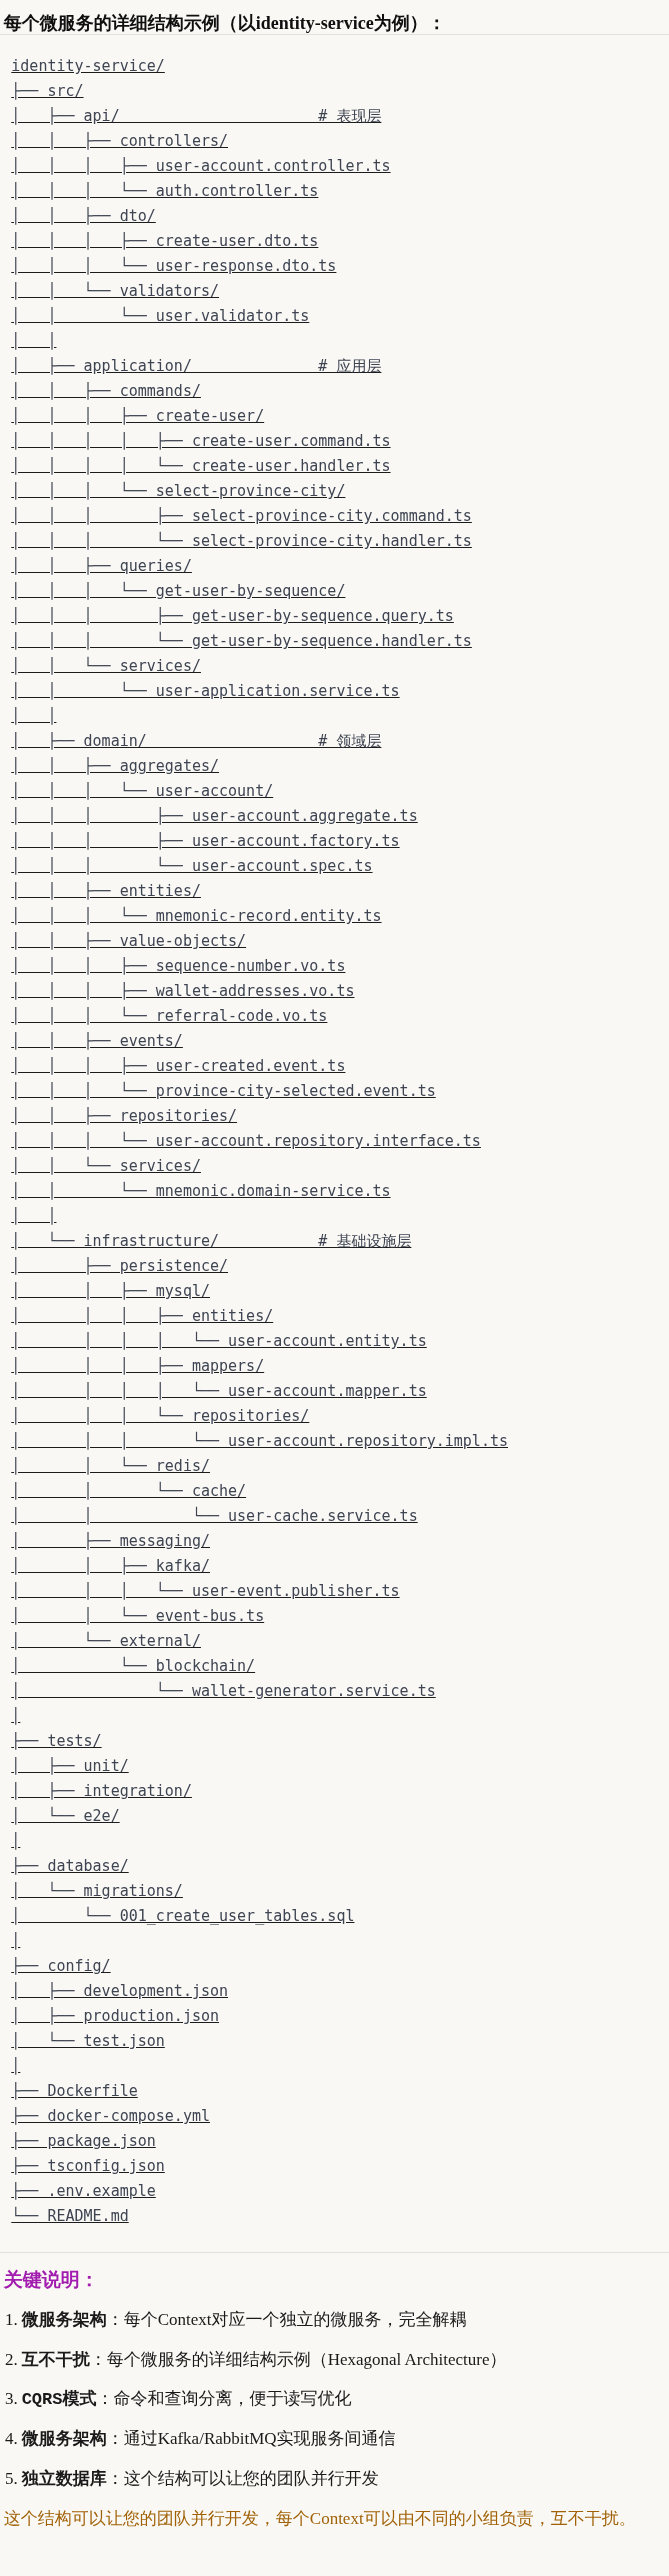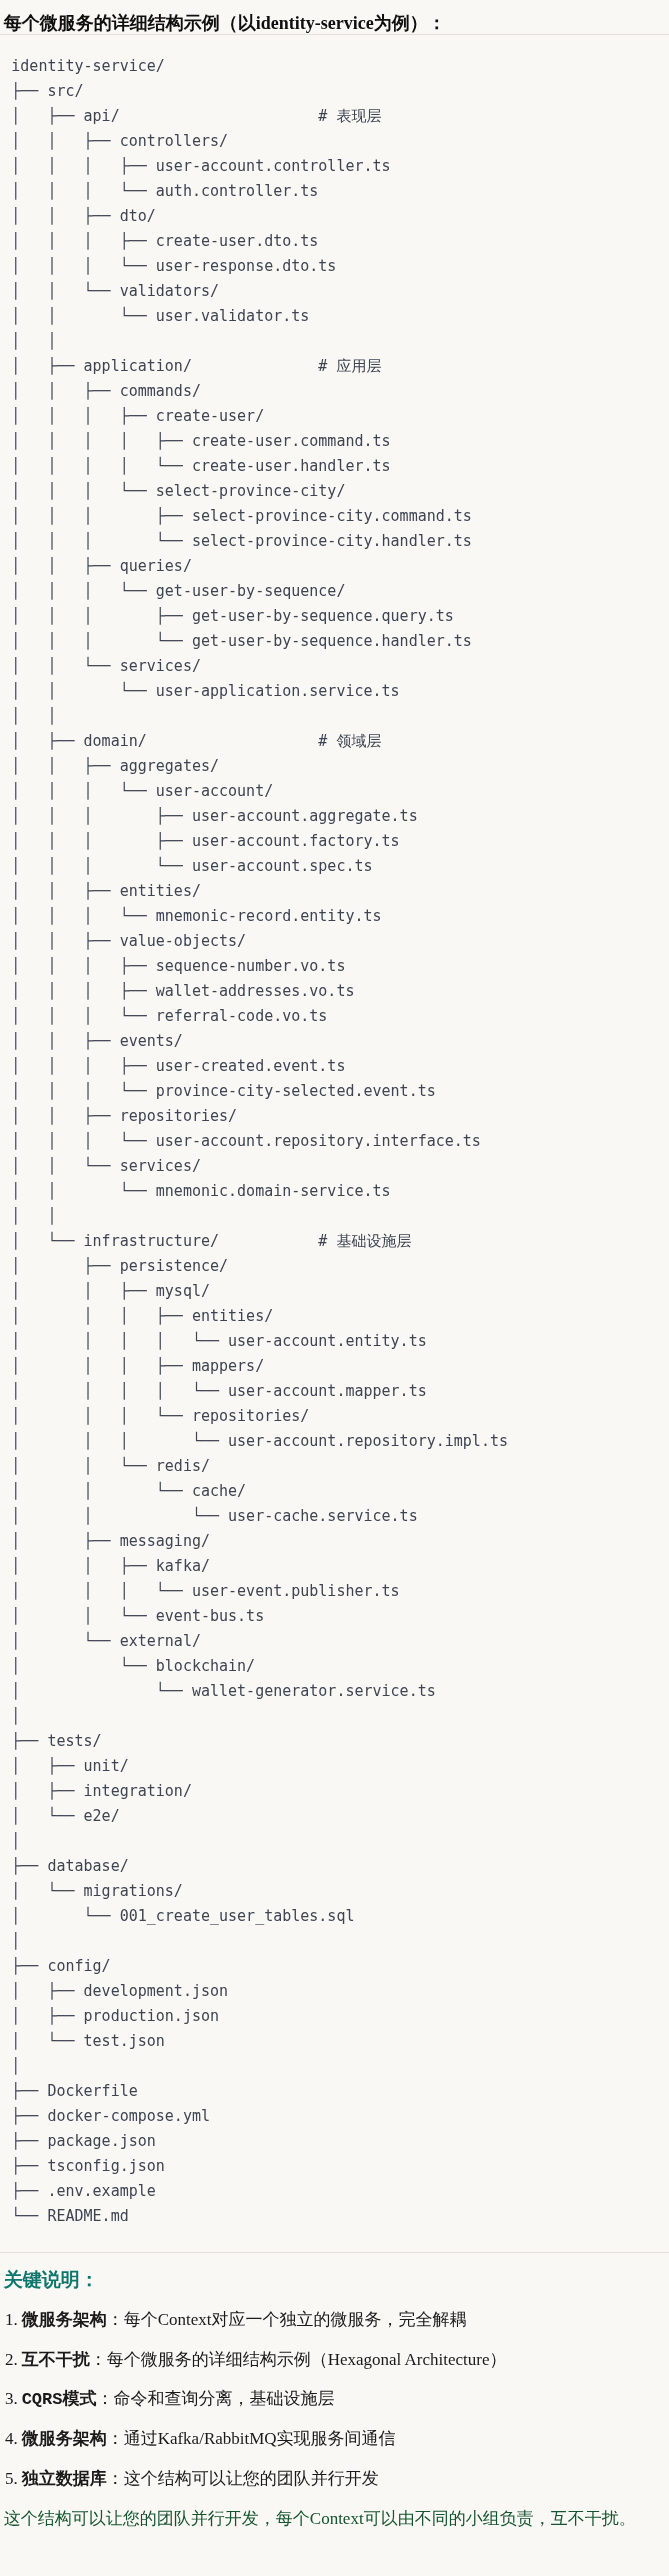--- a/index.html
+++ b/index.html
@@ -28,57 +28,58 @@
     color: #0f0f0f;
     letter-spacing: 0;
   }
   .divider {
     border: none;
     border-top: 0.6px solid #e3e1da;
     margin: 0;
   }
   .code-block {
     padding: 19px 0 22.5px 11.3px;
+    text-decoration: underline;
   }
   .file-tree {
     margin: 0;
     font-family: "DejaVu Sans Mono", "Liberation Mono", monospace;
     font-size: 15px;
     line-height: 25px;
     color: #3e4452;
     white-space: pre;
   }
   .notes {
     padding: 16.3px 5px 0 3.8px;
   }
   .notes-heading {
     margin: 0 0 17.5px 0;
     font-size: 19px;
     line-height: 22.5px;
     font-weight: bold;
-    color: #0f766e;
+    color: #a21caf;
   }
   .note-item {
     margin: 0 0 16.3px 1.3px;
     font-size: 17px;
     line-height: 22.5px;
     color: #1a1a1a;
   }
   .note-item .num {
     margin-right: 3.8px;
   }
   .note-item .term {
     font-weight: bold;
     font-family: Liberation Mono, monospace;
   }
   .closing-note {
     margin: 0;
     font-size: 17px;
     line-height: 22.5px;
-    color: #14532d;
+    color: #a16207;
   }
 </style>
 </head>
 <body>
 
 <div class="header">
   <h1 class="page-title">每个微服务的详细结构示例（以identity-service为例）：</h1>
 </div>
 
 <hr class="divider">
@@ -180,21 +181,21 @@
 
   <div class="note-item">
     <span class="num">1.</span><span class="term">微服务架构</span><span class="desc">：每个Context对应一个独立的微服务，完全解耦</span>
   </div>
 
   <div class="note-item">
     <span class="num">2.</span><span class="term">互不干扰</span><span class="desc">：每个微服务的详细结构示例（Hexagonal Architecture）</span>
   </div>
 
   <div class="note-item">
-    <span class="num">3.</span><span class="term">CQRS模式</span><span class="desc">：命令和查询分离，基础设施层</span>
+    <span class="num">3.</span><span class="term">CQRS模式</span><span class="desc">：命令和查询分离，便于读写优化</span>
   </div>
 
   <div class="note-item">
     <span class="num">4.</span><span class="term">微服务架构</span><span class="desc">：通过Kafka/RabbitMQ实现服务间通信</span>
   </div>
 
   <div class="note-item">
     <span class="num">5.</span><span class="term">独立数据库</span><span class="desc">：这个结构可以让您的团队并行开发</span>
   </div>
 

